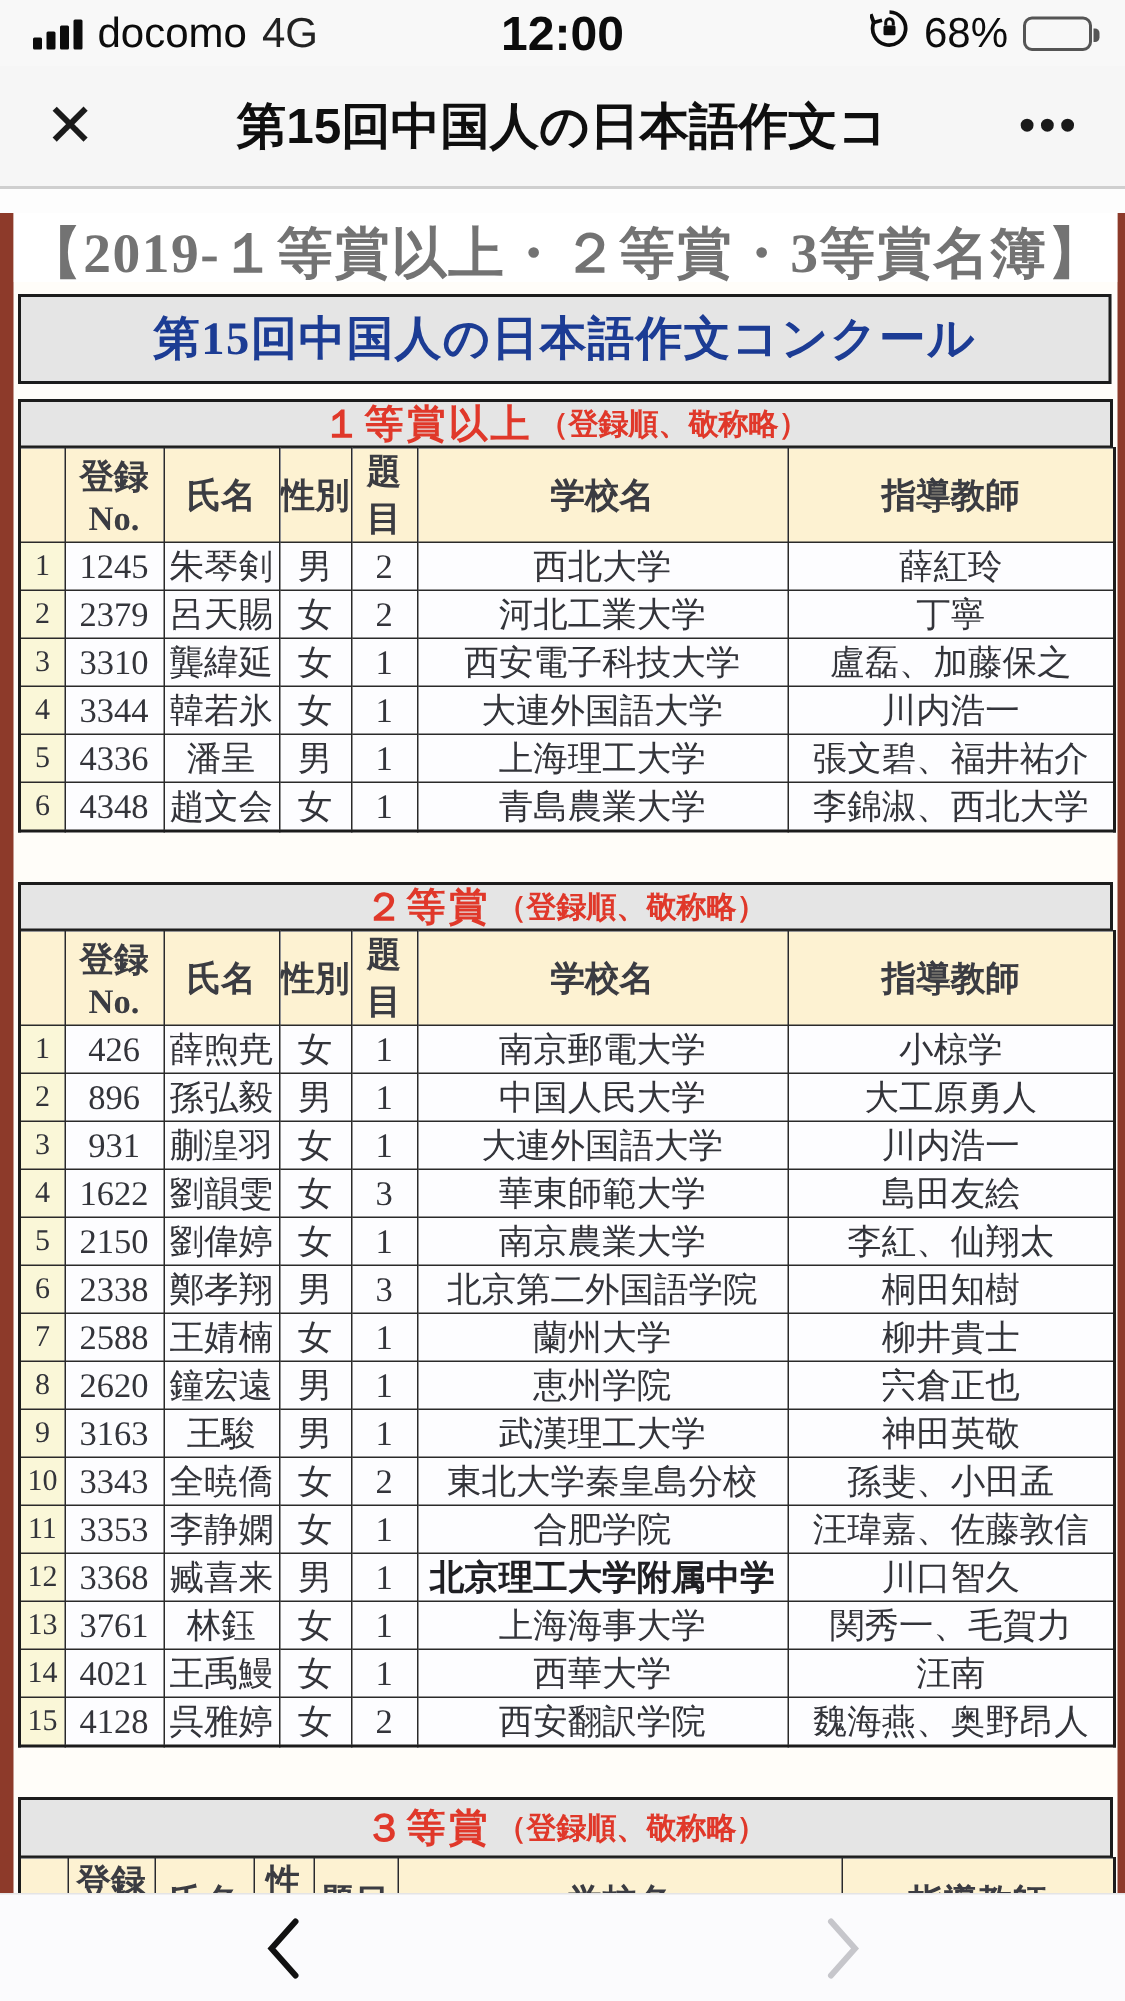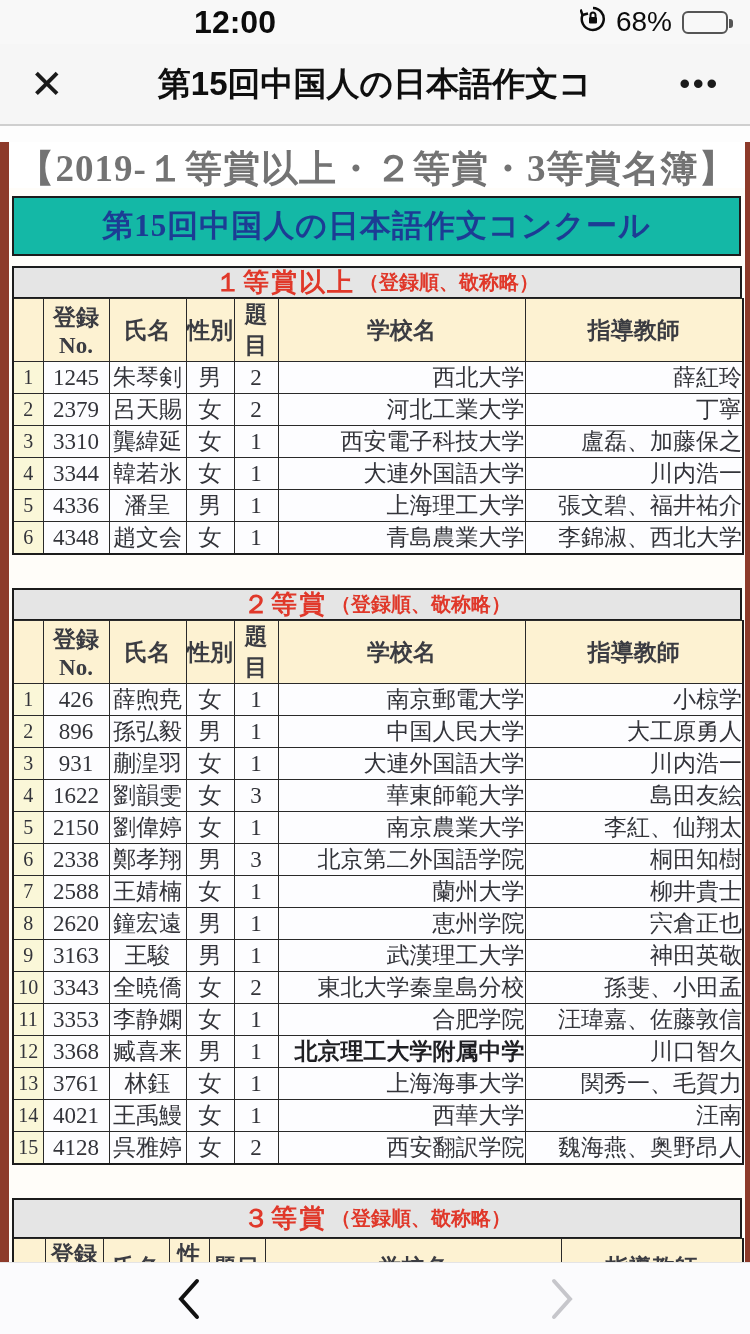--- a/index.html
+++ b/index.html
@@ -34,60 +34,70 @@
 
   
   .white-gap { height:16px; background:#fdfdfd; }
   .content { height:1120px; background:#8d3a2a; overflow:hidden; }
   .sheet { margin-left:9px; margin-right:5px; height:100%; background:#fffdf9; overflow:hidden;
            font-family:"Liberation Serif", serif; }
 
   .banner { text-align:center; padding-top:2px; height:46px; background:#fff;
             font-size:37px; font-weight:700; color:#737373; letter-spacing:1px; }
 
-  .bluebox { margin:8px 4px 0 3px; height:60px; background:#14b8a6; border:2px solid #1c1c1c;
+  .bluebox { margin:8px 4px 0 3px; height:60px; background:#e5e5e5; border:2px solid #1c1c1c;
              display:flex; align-items:center; justify-content:center; }
   .bluebox span { font-size:31px; font-weight:700; color:#1c3c94; letter-spacing:1px; }
 
   
   table { border-collapse:collapse; width:730px; margin:0 0 0 3px; table-layout:fixed;
           background:#fdfdff; }
   .tbl-wrap { margin-top:10px; }
   .tbl-wrap.gap { margin-top:33px; }
   .band { border:2px solid #1c1c1c; border-bottom:1px solid #1c1c1c; background:#e5e5e5;
           height:32px; display:flex; align-items:center; justify-content:center;
           width:730px; margin-left:3px; }
   .band b { color:#e0382a; font-size:26px; font-weight:700; letter-spacing:2px;}
   .band i { color:#e0382a; font-size:20px; font-style:normal; font-weight:700; margin-left:4px; }
   td, th { border:1.5px solid #2a2a2a; color:#33343a; overflow:hidden; }
   table { border:2px solid #1c1c1c; border-top:none; }
   thead th { background:#fdf2d2; font-size:23px; font-weight:600; height:32px; color:#3b3c42; }
   tbody td { font-size:23px; height:29px; text-align:center; background:#fdfdff; }
   tbody td.c0 { background:#faf7d8; font-size:20px; }
-  tbody td.c5, tbody td.c6 { text-align:right; }
+  tbody td.c5, tbody td.c6 { text-align:center; }
   tbody td.bold { font-weight:700; color:#1f1f23; }
   
   .t12 .w0{width:30px;} .t12 .w1{width:66px;} .t12 .w2{width:77px;} .t12 .w3{width:48px;}
   .t12 .w4{width:44px;} .t12 .w5{width:247px;} .t12 .w6{width:218px;}
   
   .t3 .w0{width:32px;} .t3 .w1{width:58px;} .t3 .w2{width:66px;} .t3 .w3{width:40px;}
   .t3 .w4{width:56px;} .t3 .w5{width:296px;} .t3 .w6{width:182px;}
   .t3 thead th { height:60px; line-height:1.15; }
   .t3 .band { height:40px; }
 
   
   .toolbar { height:72px; background:#fbfbfd; border-top:1px solid #e4e4e6;
              display:flex; align-items:center; }
   .chev { width:50%; display:flex; justify-content:center; }
   .chev svg { display:block; }
 </style>
 </head>
 <body>
 
 <div class="statusbar">
+  <div class="sb-left">
+    <span class="signal">
+        <i></i>
+        <i></i>
+        <i></i>
+        <i></i>
+      </span>
+    <span class="sb-carrier">docomo</span>
+    <span class="sb-net">4G</span>
+  </div>
   <div class="sb-center">12:00</div>
   <div class="sb-right">
     <span>
       <svg width="26" height="26" viewBox="0 0 26 26">
         <path d="M13 2 A11 11 0 1 1 2.5 9" fill="none" stroke="#0c0c0c" stroke-width="2.5"></path>
         <path d="M2.5 9 L0.5 3.5 M2.5 9 L8 7.5" stroke="#0c0c0c" stroke-width="2.5" fill="none"></path>
         <rect x="9" y="11" width="8" height="6.5" rx="1" fill="#0c0c0c"></rect>
         <path d="M10.5 11 v-2 a2.5 2.5 0 0 1 5 0 v2" fill="none" stroke="#0c0c0c" stroke-width="2"></path>
       </svg>
     </span>

